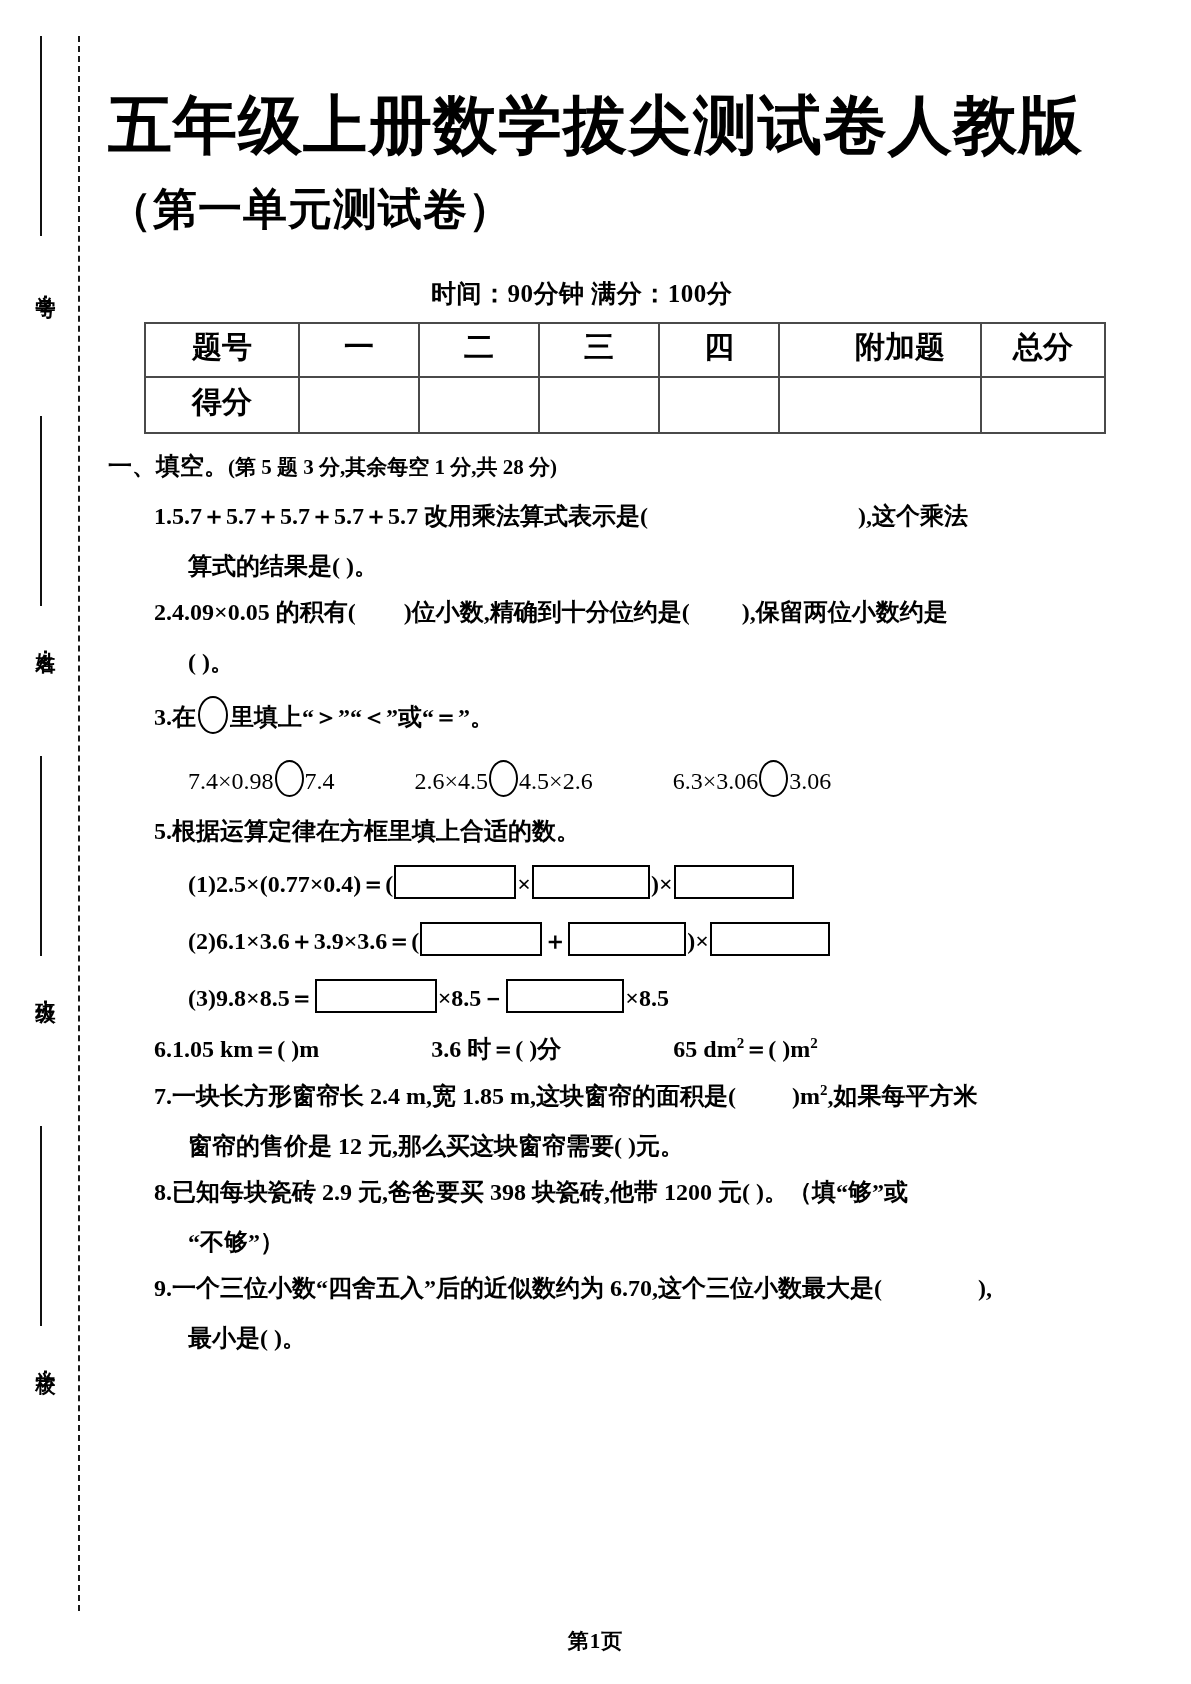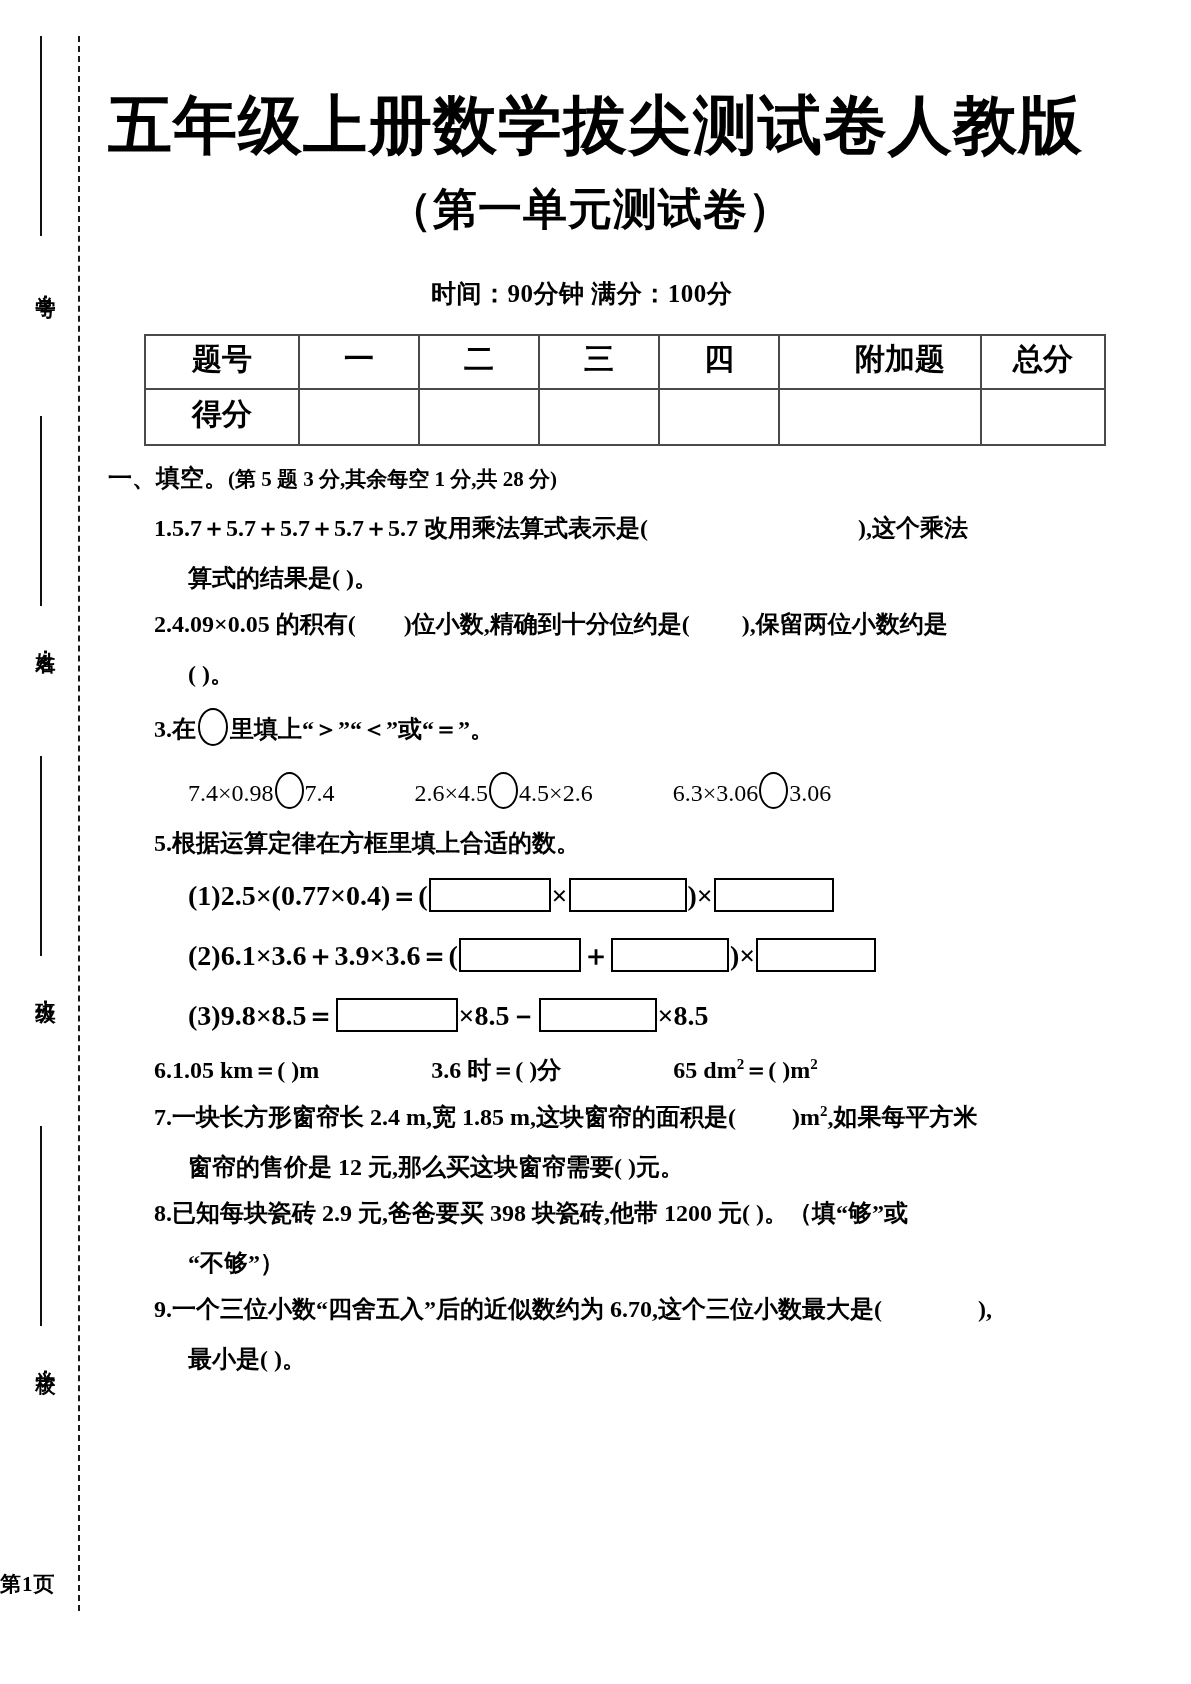--- a/index.html
+++ b/index.html
@@ -72,36 +72,35 @@
     text-align: left;
     letter-spacing: 1px;
     margin: 28px 0 0 0;
     white-space: nowrap;
   }
   .title-sub {
     font-family: "DejaVu Sans", "Liberation Sans", sans-serif;
     font-weight: 700;
     font-size: 44px;
     line-height: 1.3;
-    text-align: center;
     letter-spacing: 1px;
     margin: 16px 0 0 0;
   }
   .meta-line {
     margin-top: 40px;
     text-align: center;
     padding-right: 18px;
     font-size: 25px;
     font-weight: 700;
     letter-spacing: 0.5px;
   }
 
   
   table.score {
-    margin-top: 24px;
+    margin-top: 12px;
     margin-left: 36px;
     border-collapse: collapse;
     width: 908px;
     table-layout: fixed;
   }
   table.score td {
     border: 2px solid #4a4a4a;
     height: 44px;
     text-align: center;
     vertical-align: middle;
@@ -175,34 +174,34 @@
     font-size: 24px;
     font-weight: 400;
   }
   .cmp-item + .cmp-item { margin-left: 74px; }
   .cmp-item { display: inline-block; }
 
   .sub-row {
     margin-top: 22px;
     margin-left: 80px;
     white-space: nowrap;
-    font-size: 28px;
+    font-size: 24px;
     font-weight: 700;
   }
 
   .gap-l { margin-left: 112px; }
 
   sup.unit { font-size: 15px; vertical-align: super; }
 
   .footer {
     position: absolute;
     left: 0;
     right: 0;
-    top: 1570px;
-    text-align: left;
+    top: 1627px;
+    text-align: center;
     font-size: 21px;
     font-weight: 700;
     letter-spacing: 1px;
   }
 </style>
 </head>
 <body>
 
 <div id="page">
 

